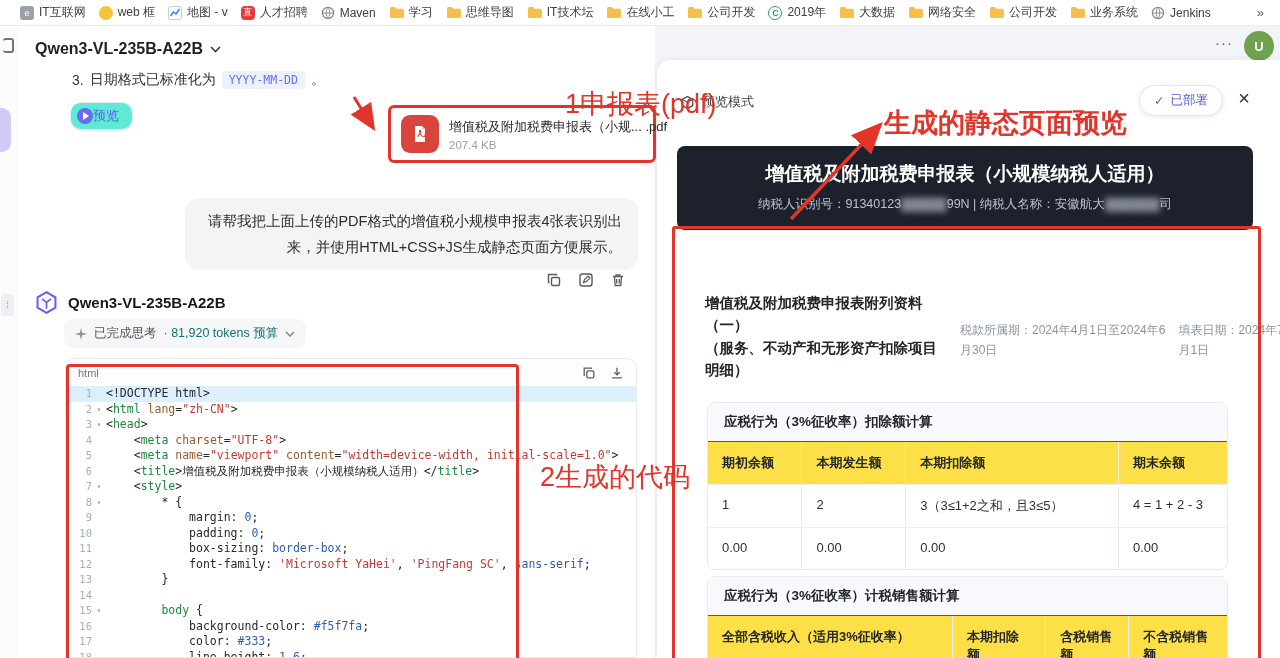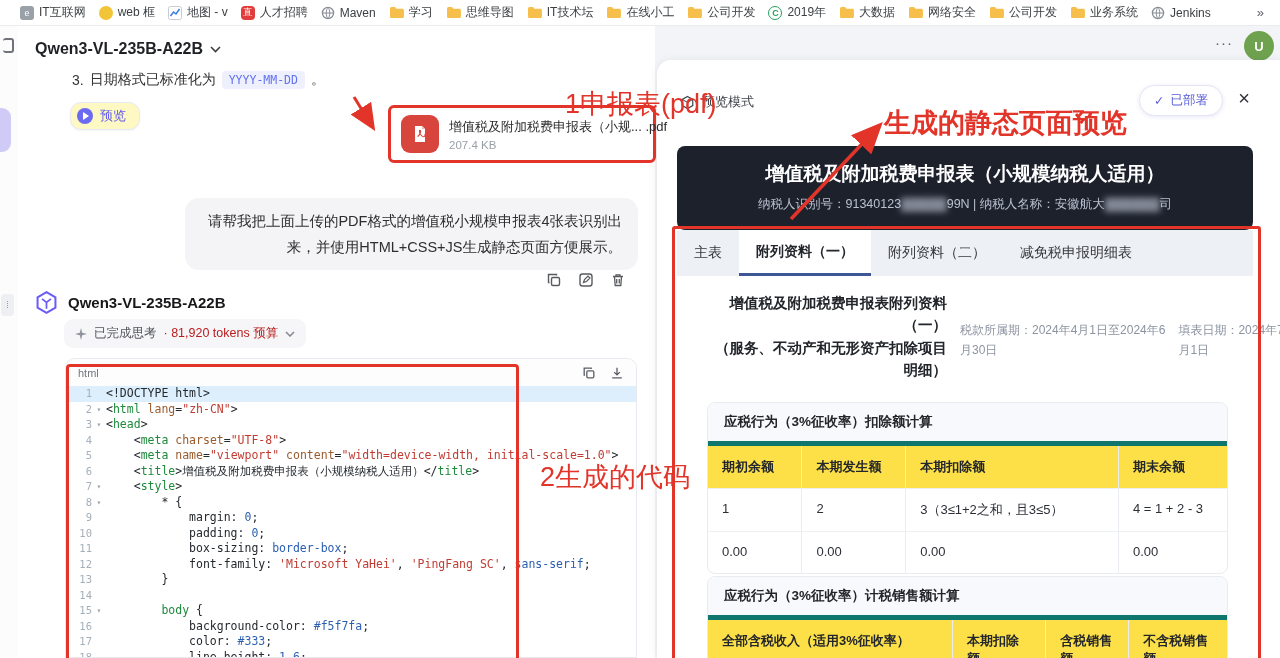--- a/index.html
+++ b/index.html
@@ -26,22 +26,22 @@
   .rail .r3 { position:absolute; left:1px; top:268px; width:13px; height:22px; background:#edeff2;
               border-radius:4px; color:#8a8f98; font-size:9px; display:flex; align-items:center; justify-content:center; }
 
   
   .chat { position:absolute; top:26px; left:18px; width:640px; bottom:0; background:#fff; }
   .model-select { position:absolute; left:17px; top:14px; display:flex; align-items:center; gap:7px;
                   font-size:16px; font-weight:700; color:#1f2125; cursor:pointer; }
   .list-line { position:absolute; left:54px; top:45px; font-size:14px; color:#333; display:flex; align-items:center; gap:6px; }
   .chip { background:#eef0fe; color:#6372f0; font-family:"DejaVu Sans Mono",monospace;
           font-size:11.5px; padding:2px 7px; border-radius:4px; }
-  .run-btn { position:absolute; left:52px; top:76px; display:inline-flex; align-items:center; gap:7px;
-             padding:4px 13px 4px 6px; border:1px solid #e9e9f3; border-radius:11px; background:#fef9c3;
+  .run-btn { position:absolute; left:52px; top:76px; display:inline-flex; align-items:center; 
+             padding:4px 13px 4px 6px; border:1px solid #e9e9f3; border-radius:11px; background:#5eead4;
              color:#615ced; font-size:13px; cursor:pointer; box-shadow:0 1px 2px rgba(40,40,90,.05); }
   .play { width:16px; height:16px; border-radius:50%; background:#6d6af2; display:flex;
           align-items:center; justify-content:center; flex:none; }
   .play::after { content:""; border-left:6px solid #fff; border-top:4px solid transparent;
                  border-bottom:4px solid transparent; margin-left:2px; }
 
   .attach-annot { position:absolute; left:355px; top:105px; width:268px; height:58px;
                   border:3px solid #e23429; border-radius:6px; background:#fff;
                   display:flex; align-items:center; gap:10px; padding:0 10px;margin-left:33px; }
   .pdf-ic { width:38px; height:38px; border-radius:9px; background:#d8453c; display:flex;
@@ -51,21 +51,21 @@
 
   .bubble { position:absolute; left:167px; top:172px; width:453px; background:#f4f4f6;
             border-radius:14px; padding:10px 16px; font-size:14.5px; line-height:1.8; color:#2e2e30;text-align:right; }
   .msg-actions { position:absolute; left:528px; top:246px; display:flex; gap:16px; }
   .msg-actions svg { cursor:pointer; }
 
   .asst { position:absolute; left:16px; top:264px; display:flex; align-items:center; gap:9px;
           font-size:15px; font-weight:700; color:#18181b; }
   .think { position:absolute; left:46px; top:293px; display:inline-flex; align-items:center; gap:7px;
            background:#f6f6f8; border-radius:9px; padding:6px 11px; font-size:12.5px; color:#55575c; cursor:pointer; }
-  .think .dim { color:#b91c1c; }
+  .think .dim { color:#0f766e; }
 
   .codeblk { position:absolute; left:47px; top:332px; width:572px; bottom:0; background:#fff;
              border:1px solid #e9eaef; border-radius:10px 10px 0 0; overflow:hidden; }
   .codehead { height:27px; display:flex; align-items:center; padding:0 12px; font-size:11px;
               color:#74777e; background:#fdfdfe; }
   .codehead .sp { flex:1; }
   .codehead svg { cursor:pointer; margin-left:14px; }
   .coderows { font-family:"DejaVu Sans Mono",monospace; font-size:11.5px; line-height:15.5px; color:#24292e; }
   .crow { display:flex; height:15.5px; }
   .crow.hl { background:#ddeffc; }
@@ -99,29 +99,29 @@
   .form-sub { font-size:12.5px; color:#bac1cf; margin-top:9px; }
   .blur { filter:blur(3px); opacity:.8; }
 
   .tabs { position:absolute; left:20px; top:170px; width:576px; height:46px; background:#edf0f4;
           display:flex; font-size:14px; color:#34373d; }
   .tab { padding:0 17px; display:flex; align-items:center; cursor:pointer; }
   .tab.active { background:#fff; font-weight:700; color:#23262c; border-bottom:3px solid #3c5794; }
 
   .sheethead { position:absolute; left:48px; top:232px; width:556px; display:flex; gap:13px; }
   .sheet-title { font-size:14.5px; font-weight:700; color:#22252a; line-height:1.55;
-                 white-space:pre-line; flex:none; width:242px;text-align:right; }
+                 white-space:pre-line; flex:none; width:242px; }
   .shd { font-size:12px; color:#8b93a0; line-height:1.7; white-space:pre-line; margin-top:28px; flex:none; }
 
   .tbl { position:absolute; left:50px; width:521px; border:1px solid #e8ebef; border-radius:8px;
          overflow:hidden; background:#fff; }
   .t1 { top:342px; }
   .t2 { top:516px; height:130px; }
   .tbl .cap { padding:10px 16px; font-size:13.5px; font-weight:700; color:#22252a;
-              background:#f7f9fc; border-bottom:5px solid #0f766e; }
+              background:#f7f9fc; border-bottom:1px solid #0f766e; }
   .trow { display:flex; border-bottom:1px solid #edf0f3; }
   .trow:last-child { border-bottom:none; }
   .trow.h { background:#fde047; }
   .trow.h .tcell { font-weight:700; color:#23262b; }
   .tcell { padding:12px 14px; font-size:13px; color:#2c2f36; border-left:1px solid #e9edf1; min-height:41px; }
   .tcell:first-child { border-left:none; }
   .t1 .c0{width:18%}.t1 .c1{width:20%}.t1 .c2{width:41%}.t1 .c3{width:21%}
   .t2 .c0{width:47%}.t2 .c1{width:18%}.t2 .c2{width:16%}.t2 .c3{width:19%}
 
   
@@ -419,26 +419,20 @@
     </div>
     <div class="close">×</div>
 
     <div class="darkhead">
       <div class="form-title">增值税及附加税费申报表（小规模纳税人适用）</div>
       <div class="form-sub">
         <span>纳税人识别号：</span><span>91340123</span><span class="blur">▓▓▓▓▓</span><span>99N</span><span> | </span><span>纳税人名称：</span><span>安徽航大</span><span class="blur">▓▓▓▓▓▓</span><span>司</span>
       </div>
     </div>
 
-    <div class="tabs">
-      <div class="tab">主表</div>
-      <div class="tab active">附列资料（一）</div>
-      <div class="tab">附列资料（二）</div>
-      <div class="tab">减免税申报明细表</div>
-    </div>
 
     <div class="sheethead">
       <div class="sheet-title">增值税及附加税费申报表附列资料
 （一）
 （服务、不动产和无形资产扣除项目
 明细）</div>
       <div class="shd">税款所属期：2024年4月1日至2024年6
 月30日</div>
       <div class="shd">填表日期：2024年7
 月1日</div>

